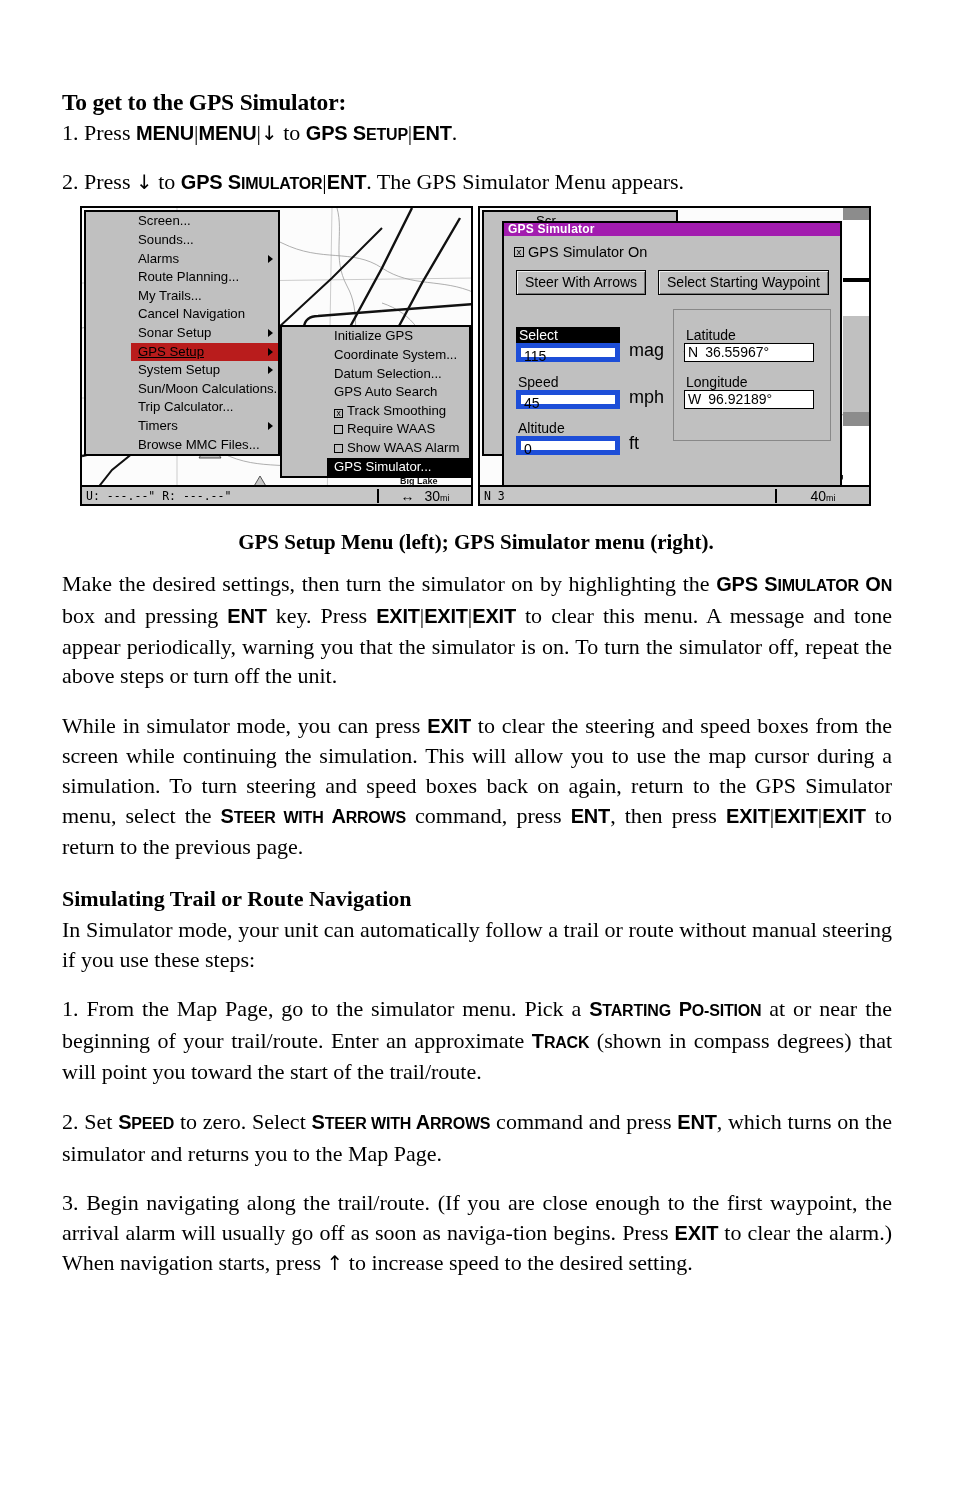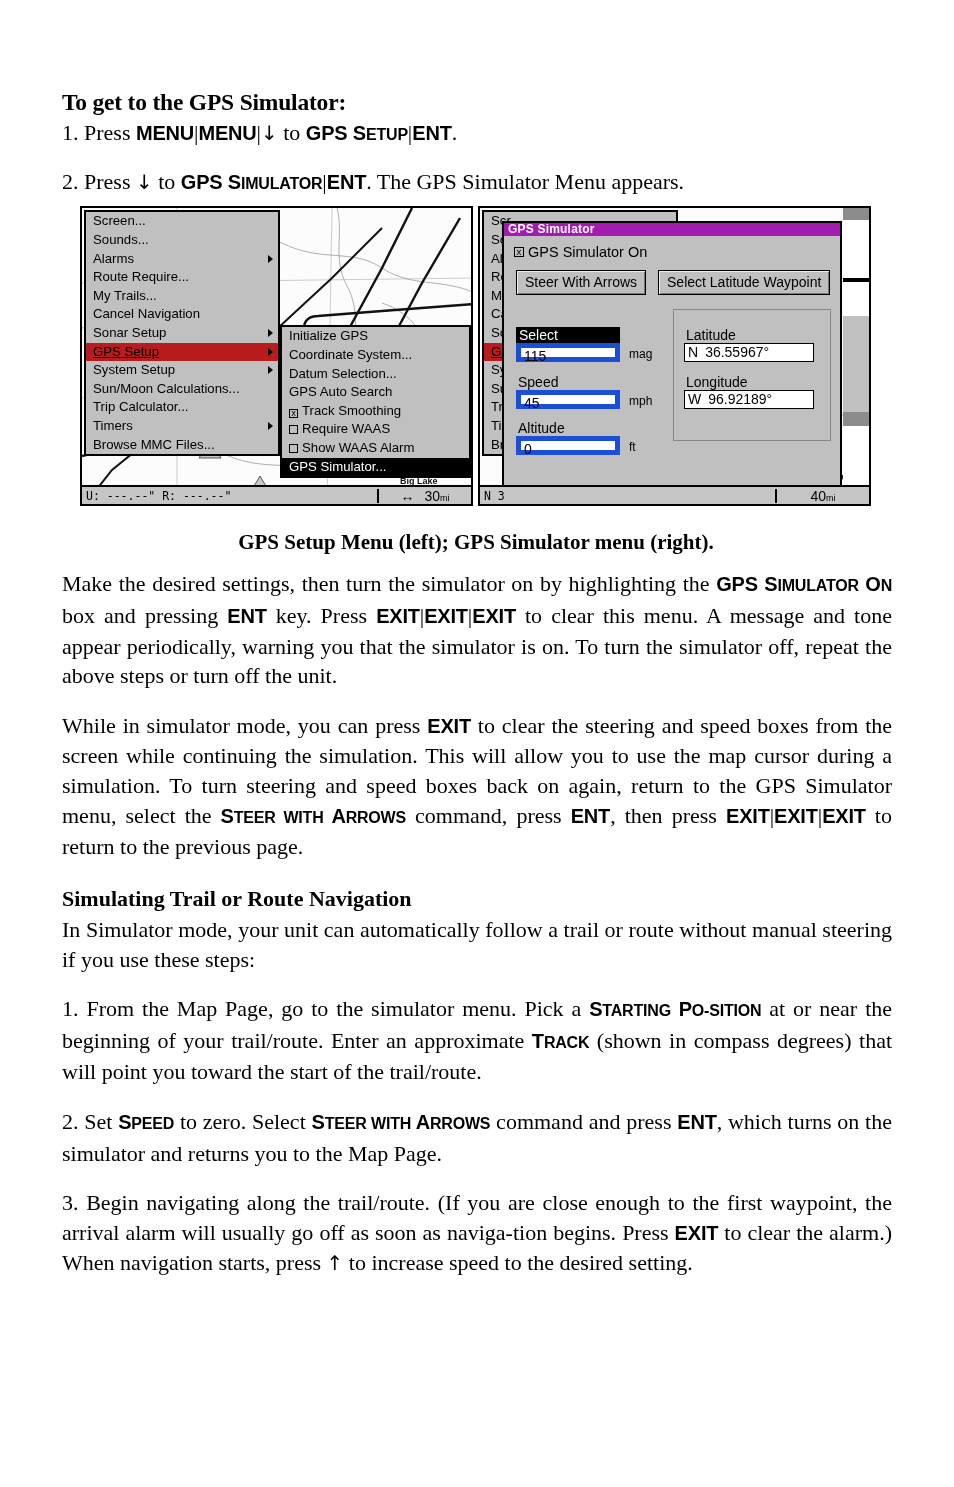--- a/index.html
+++ b/index.html
@@ -122,20 +122,21 @@
   .statusbar .right .unit { font-size: 9px; }
 
   
   .menu {
     position: absolute;
     background: #c0c0c0;
     border: 2px solid #000;
     font-size: 13.2px;
     line-height: 16.6px;
     color: #000;
+    padding-left: 45px;
   }
   .menu .row {
     position: relative;
     padding: 1px 18px 1px 7px;
     white-space: nowrap;
   }
   .menu .row.sel {
     background: #b91c1c;
     color: #000;
     text-decoration: underline;
@@ -273,21 +274,21 @@
     border: 5px solid #1d4ed8;
     font-size: 14px;
     line-height: 17px;
     padding-left: 3px;
     font-family: "Liberation Sans", sans-serif;
   }
   .fld .unitlbl {
     position: absolute;
     left: 113px;
     bottom: 1px;
-    font-size: 12px;
+    font-size: 18px;
   }
   .coordbox {
     width: 130px;
     height: 19px;
     background: #fff;
     border: 1px solid #000;
     font-size: 14px;
     line-height: 17px;
     padding-left: 3px;
     display: flex;
@@ -371,21 +372,21 @@
               <path d="M148 222 l0 -7 M144 218 l8 0 M144 225 l8 0"></path>
               <path d="M437 240 l0 -7"></path>
             </g>
           </svg>
         </div>
 
         <div class="menu" id="menu-main">
           <div class="row"><span>Screen...</span></div>
           <div class="row"><span>Sounds...</span></div>
           <div class="row"><span>Alarms</span><span class="caret"></span></div>
-          <div class="row"><span>Route Require...</span></div>
+          <div class="row"><span>Route Planning...</span></div>
           <div class="row"><span>My Trails...</span></div>
           <div class="row"><span>Cancel Navigation</span></div>
           <div class="row"><span>Sonar Setup</span><span class="caret"></span></div>
           <div class="row sel"><span>GPS Setup</span><span class="caret"></span></div>
           <div class="row"><span>System Setup</span><span class="caret"></span></div>
           <div class="row"><span>Sun/Moon Calculations...</span></div>
           <div class="row"><span>Trip Calculator...</span></div>
           <div class="row"><span>Timers</span><span class="caret"></span></div>
           <div class="row"><span>Browse MMC Files...</span></div>
         </div>
@@ -450,21 +451,21 @@
         <div class="dialog">
           <div class="titlebar">GPS Simulator</div>
 
           <div class="chkrow">
             <span class="chkbox">x</span>
             <span>GPS Simulator On</span>
           </div>
 
           <div class="btnrow">
             <div class="btn3d">Steer With Arrows</div>
-            <div class="btn3d">Select Latitude Waypoint</div>
+            <div class="btn3d">Select Starting Waypoint</div>
           </div>
 
           <div class="fields">
 
             <div class="group">
               <span class="legend">Starting Position</span>
             </div>
 
             <div class="fld" style="left:12px; top:18px;">
               <span class="lab inv">Select</span>

